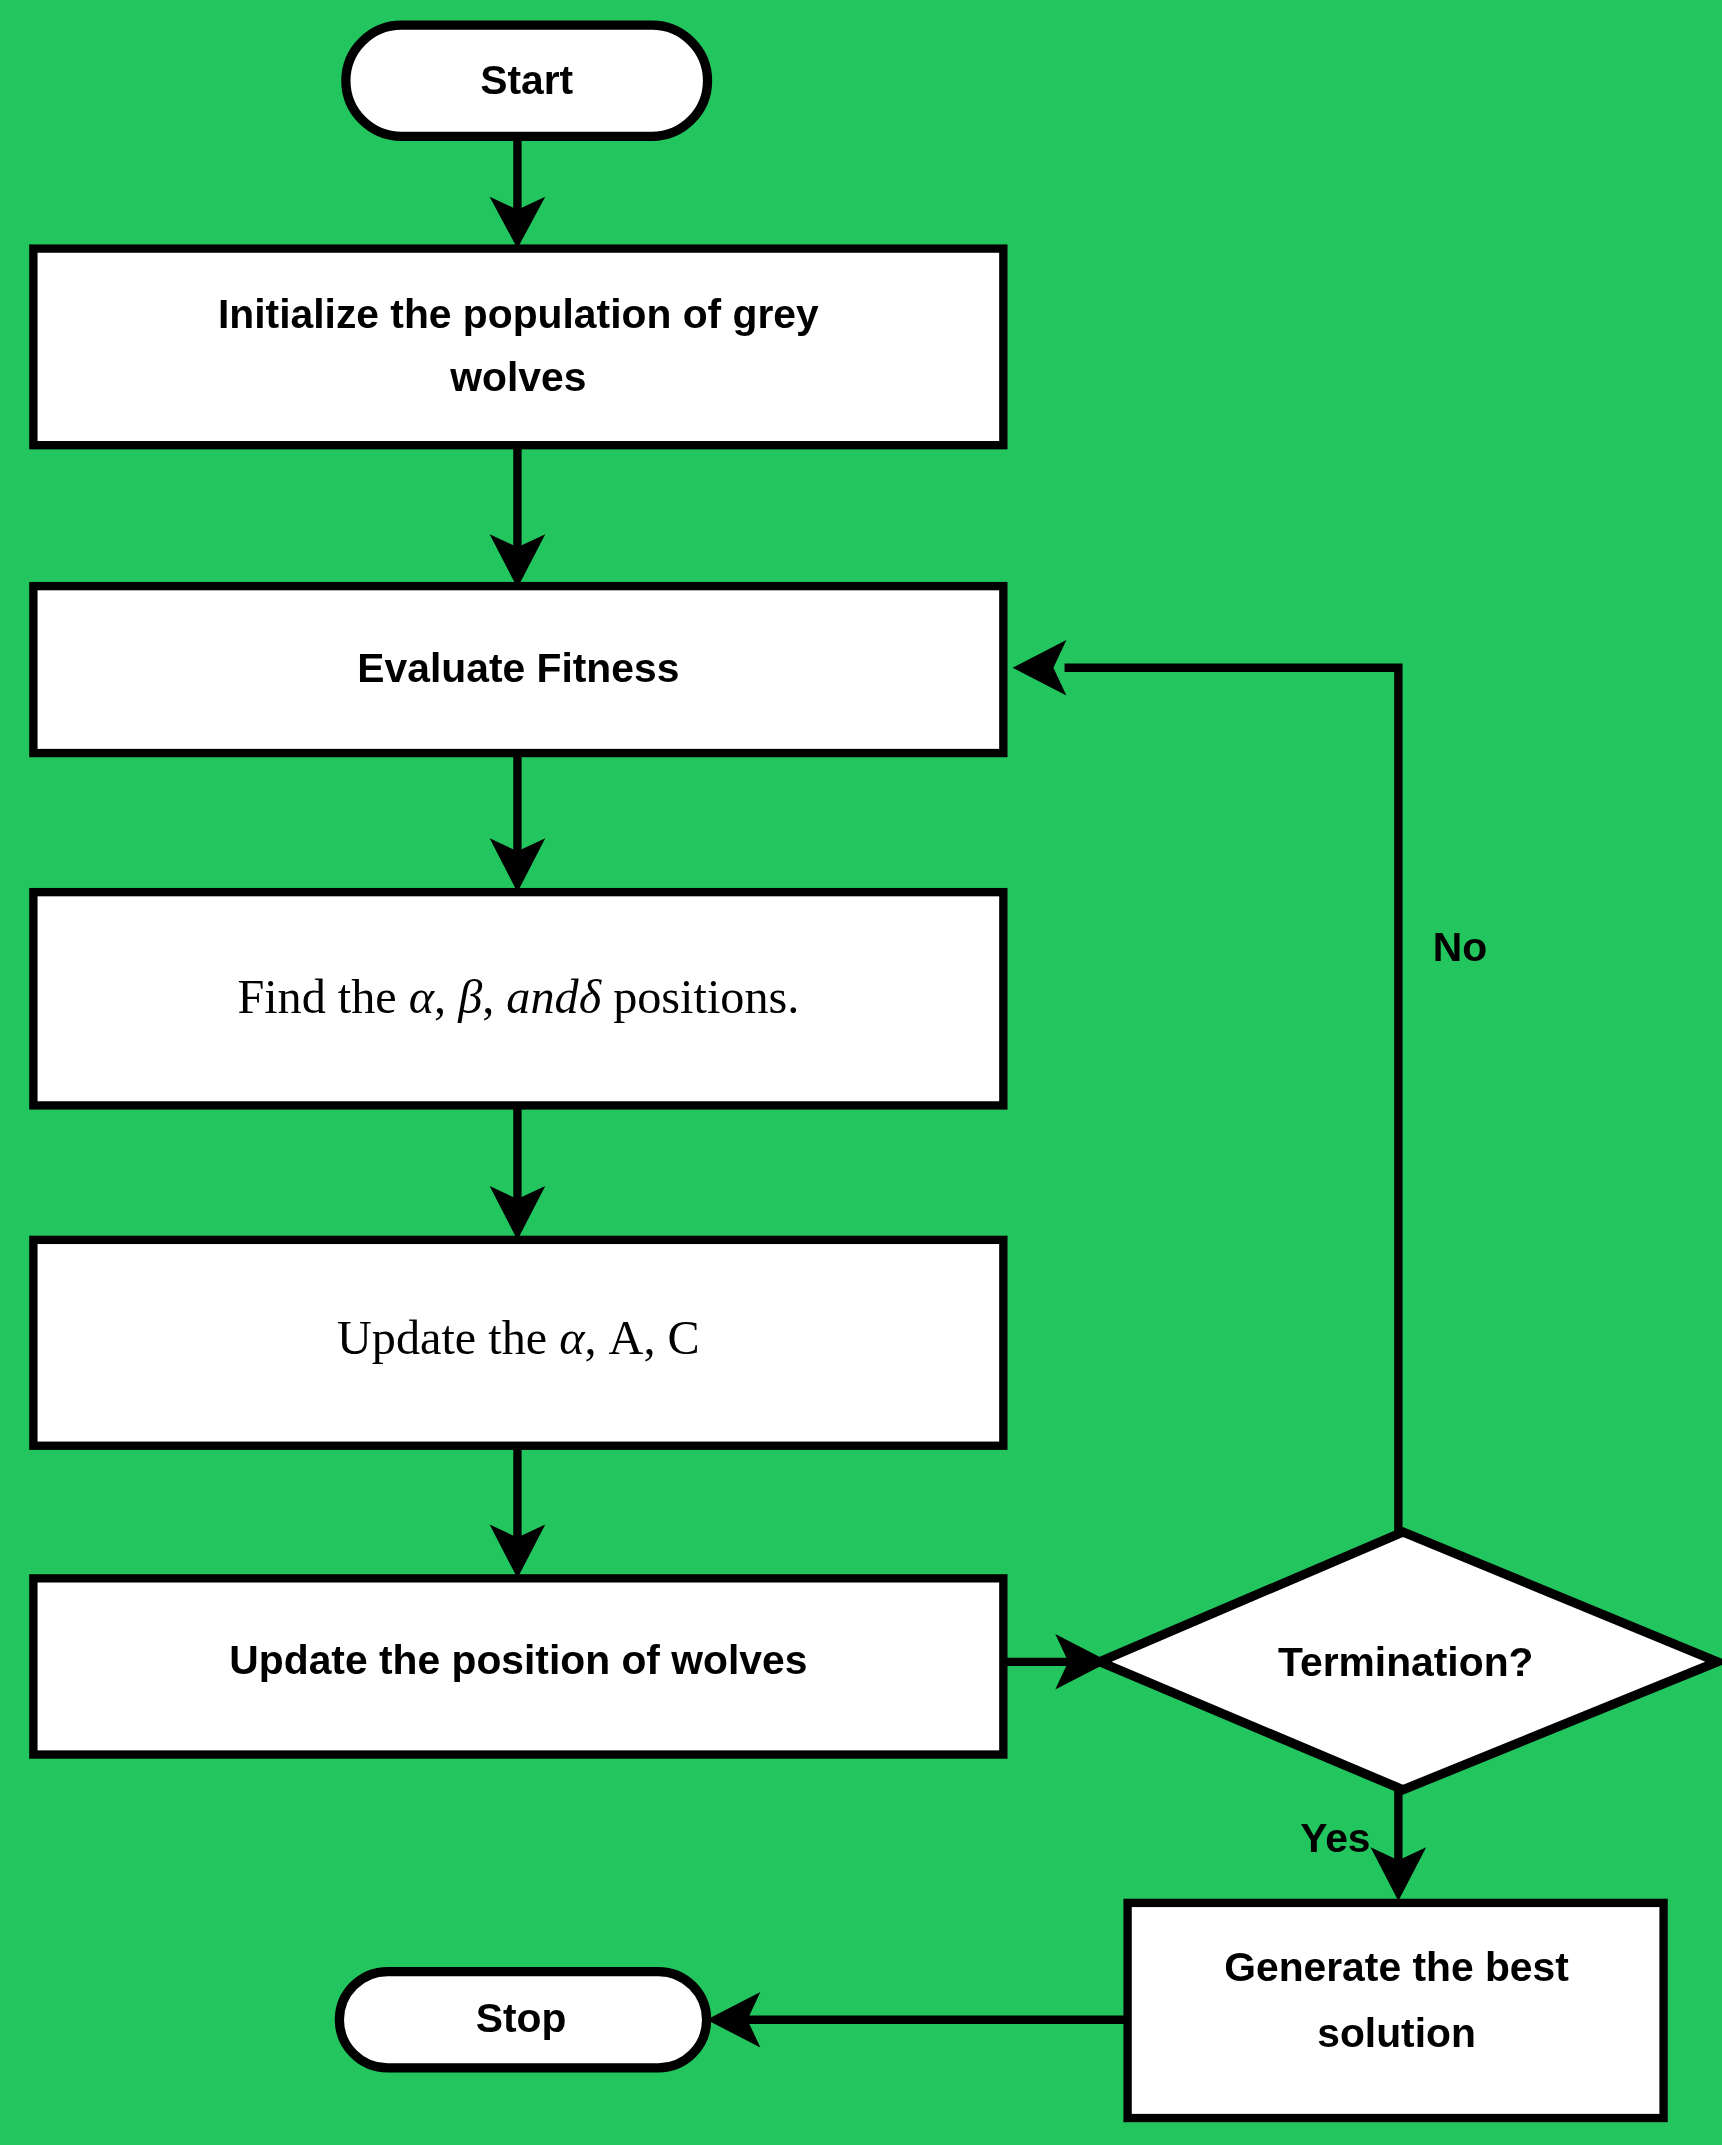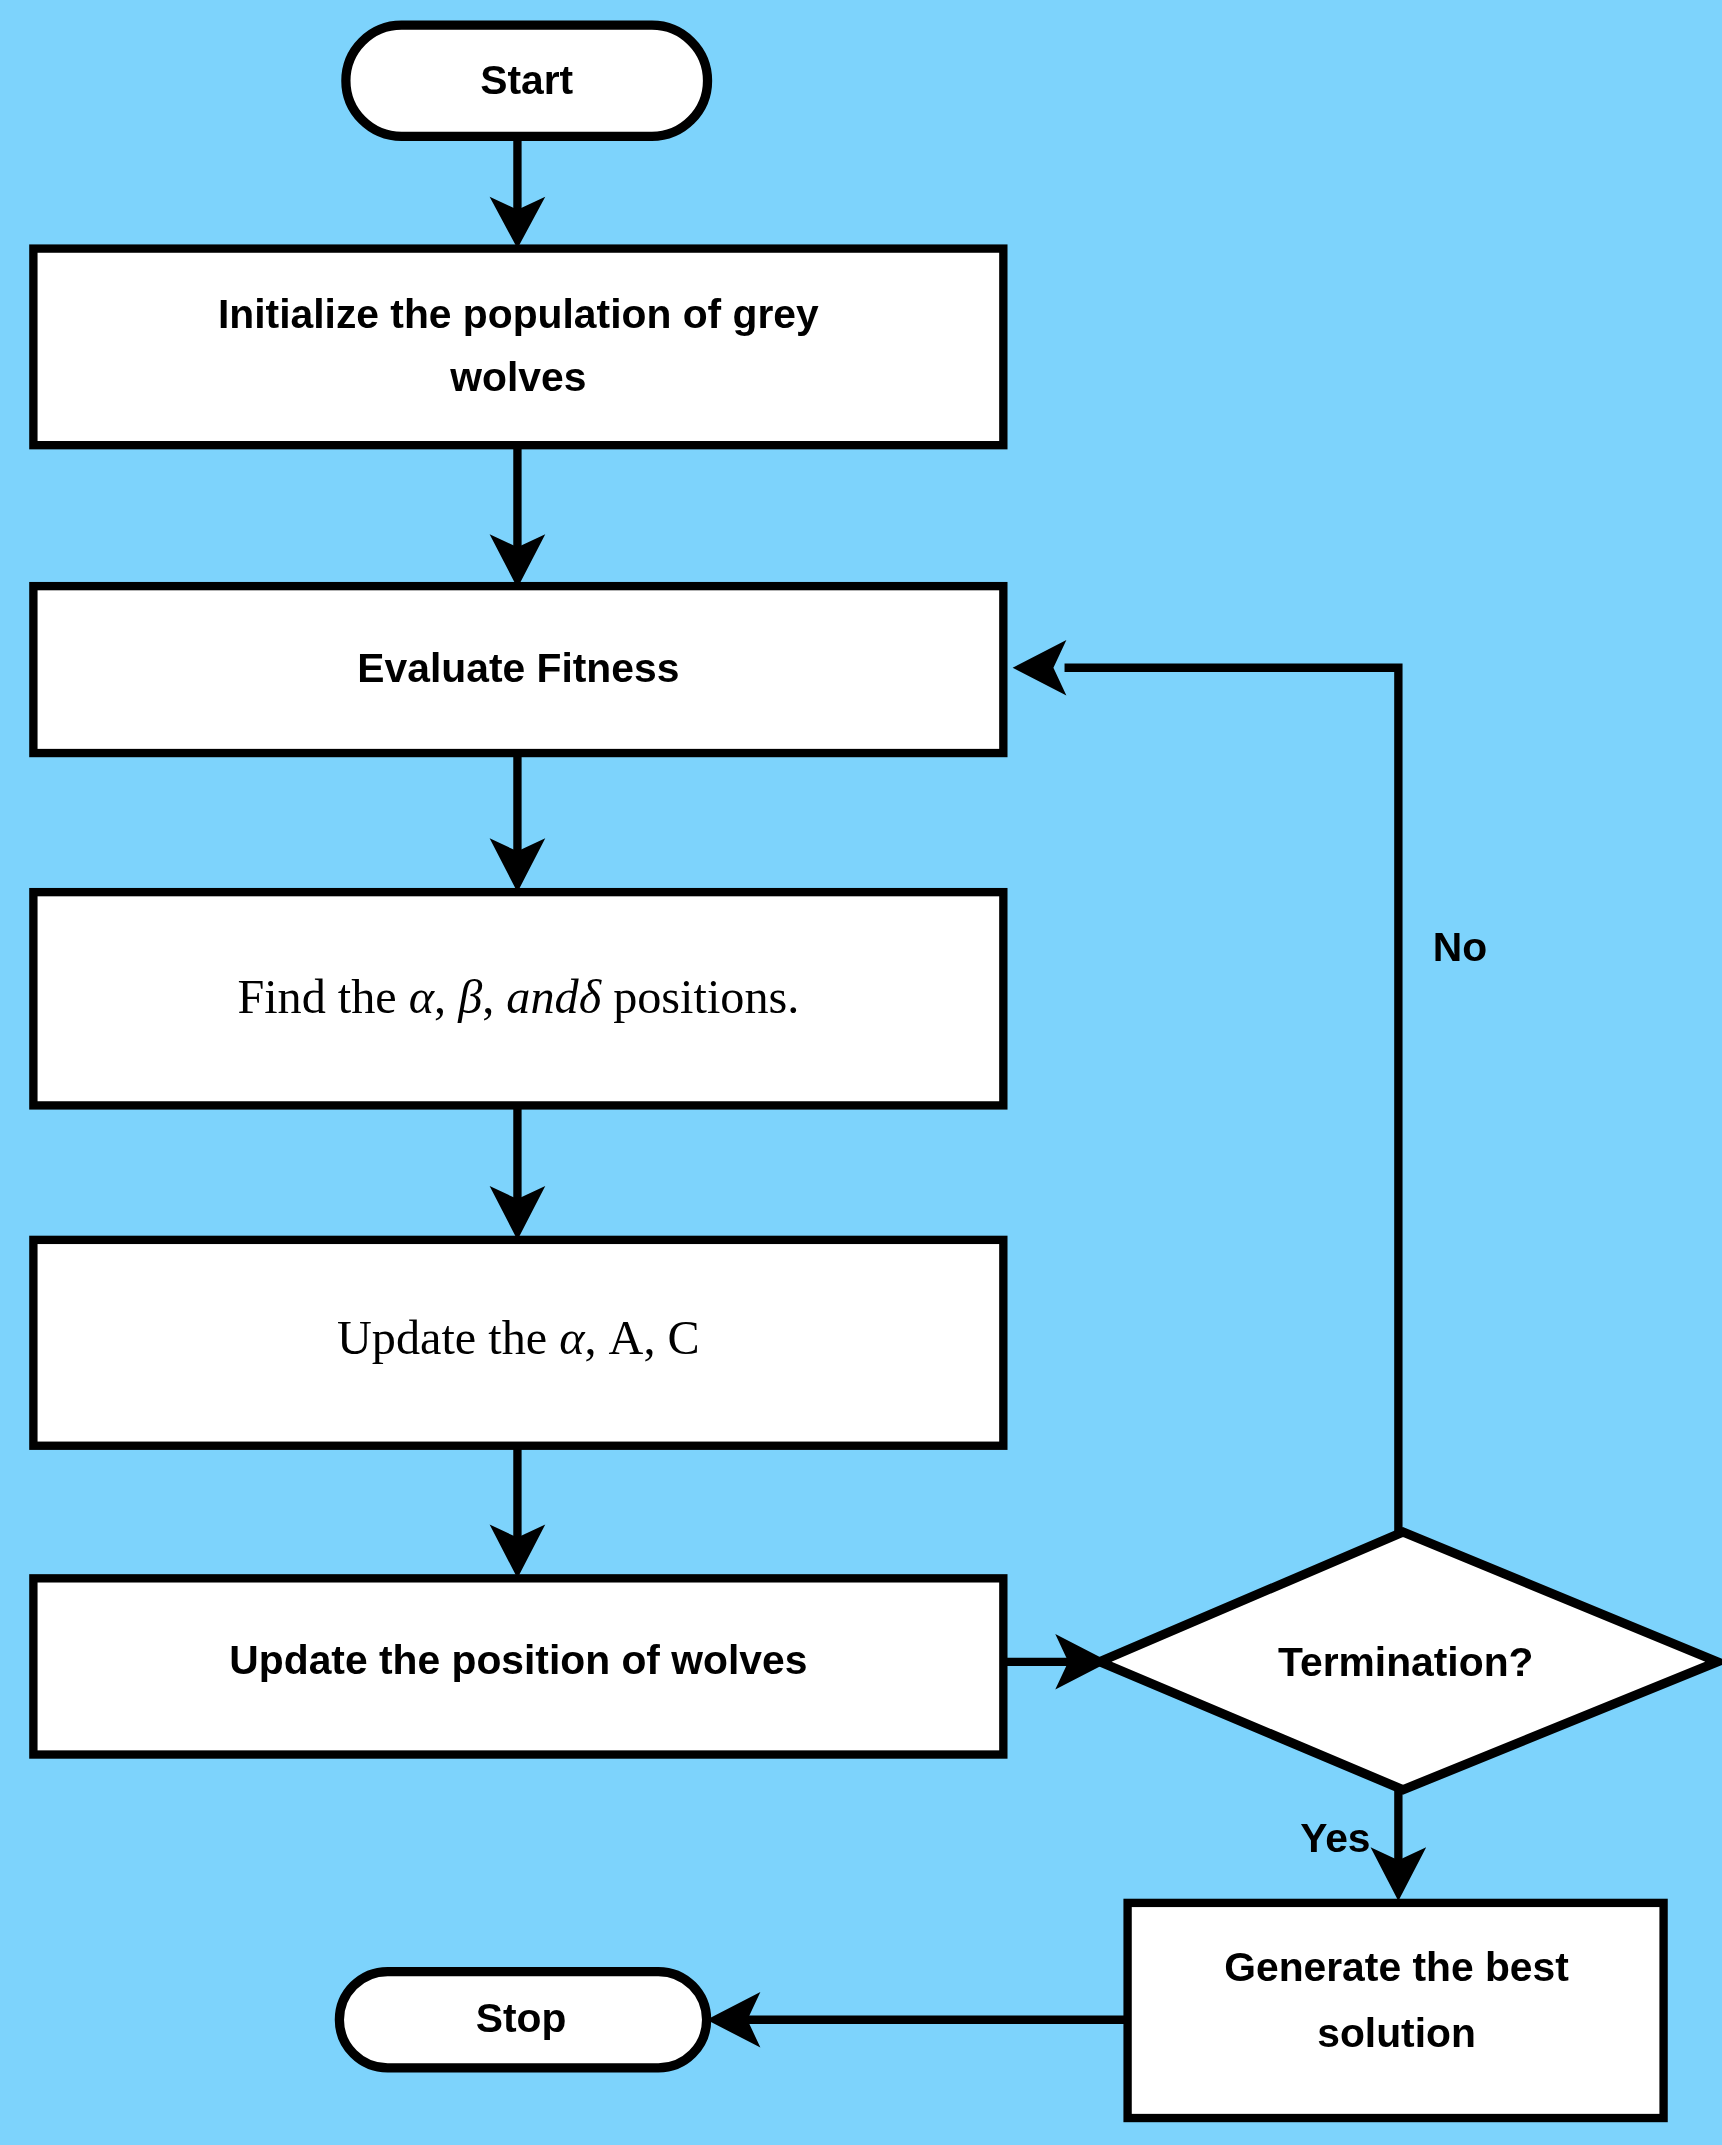--- a/index.html
+++ b/index.html
@@ -4,21 +4,21 @@
 <style>
   html, body {
     margin: 0;
     padding: 0;
     background: #ffffff;
   }
   #canvas-wrap {
     position: relative;
     width: 1722px;
     height: 2145px;
-    background: #7dd3fc;
+    background: #22c55e;
     overflow: hidden;
   }
   svg#flowchart {
     display: block;
     width: 1722px;
     height: 2145px;
   }
   .node-shape {
     fill: #ffffff;
     stroke: #000000;

